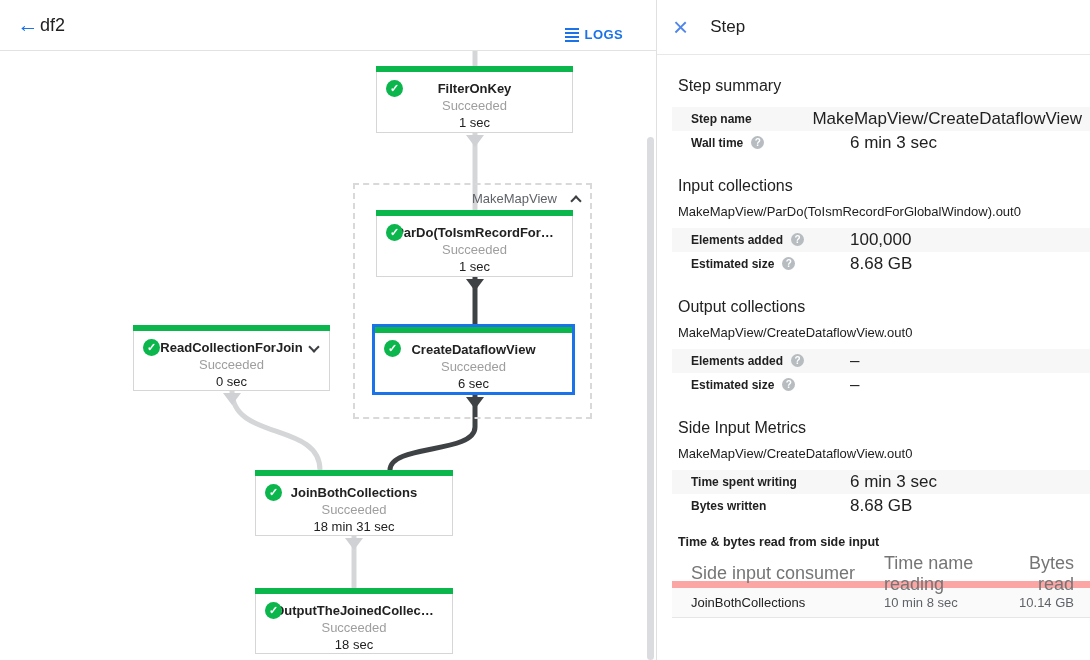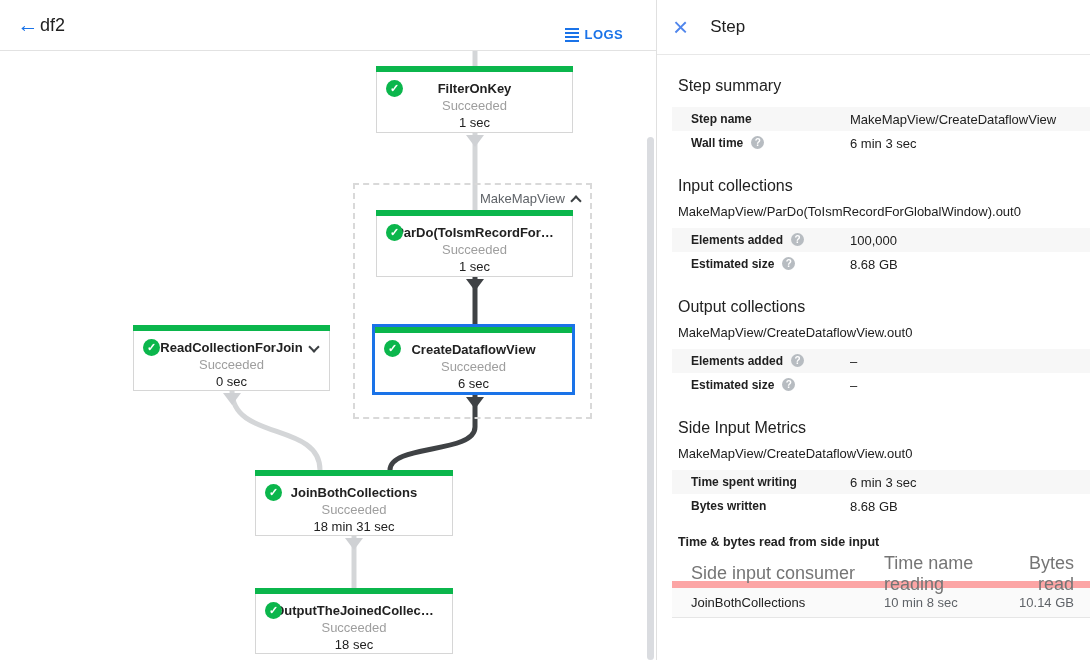--- a/index.html
+++ b/index.html
@@ -33,21 +33,21 @@
     white-space:nowrap; }
   .node .nstatus { font-size:13px; line-height:17px; color:#9e9e9e; }
   .node .ntime  { font-size:13px; line-height:17px; color:#212121; }
   .chev { display:inline-block; width:8px; height:8px; border-top:2px solid #3c4043;
     border-right:2px solid #3c4043; cursor:pointer; }
   .chev.up   { transform:rotate(-45deg); }
   .chev.down { transform:rotate(135deg); }
   .node .node-chev { position:absolute; right:11px; top:17px; }
   .group-box { position:absolute; left:353px; top:132px; width:239px; height:236px;
     border:2px dashed #d9d9d9; }
-  .group-label { position:absolute; right:10px; top:6px; display:flex; align-items:center; gap:7px;
+  .group-label { position:absolute; right:10px; top:6px; display:flex; align-items:center; gap:15px;
     cursor:pointer; }
   .group-label span.gl-text { font-size:13px; color:#5f6368; }
   .group-label .chev.up { margin-top:4px; }
   .vscrollbar { position:absolute; left:647px; top:86px; width:7px; height:523px;
     background:#dadce0; border-radius:4px; cursor:pointer; }
 
   
   .panel { position:absolute; left:656px; top:0; width:434px; height:660px; background:#fff;
     border-left:1px solid #e0e0e0; }
   .panel-header { height:55px; border-bottom:1px solid #e8e8e8; display:flex; align-items:center; }
@@ -56,21 +56,21 @@
   .panel-title { margin-left:22px; font-size:17px; color:#212121; }
 
   .section-h { font-size:16px; font-weight:400; color:#212121; margin:21px 21px 0 21px; line-height:20px; }
   .coll-name { font-size:13px; color:#212121; margin:7px 21px 0 21px; line-height:17px; }
   .kv { margin:11px 0 0 15px; }
   .kv.tight { margin-top:8px; }
   .kv-row { height:24px; display:flex; align-items:center; padding:0 8px 0 19px; }
   .kv-row.odd { background:#f7f7f7; }
   .kv-label { width:159px; display:flex; align-items:flex-start; font-size:12px; font-weight:bold;
     color:#212121; }
-  .kv-value { font-size:13px; color:#212121; }
+  .kv-value { font-size:17px; color:#212121; }
   .help { display:inline-block; width:13px; height:13px; margin-left:8px; border-radius:50%;
     background:#b7bcc1; color:#fff; font-size:10px; font-weight:bold; line-height:13px;
     text-align:center; cursor:pointer; flex:none; }
 
   .tbl-h { font-size:12.5px; font-weight:bold; color:#212121; margin:16px 21px 16px 21px; line-height:16px; }
   .tbl { margin:6px 0 0 15px; }
   .tbl-row { display:flex; align-items:center; padding:0 16px 0 19px; }
   .tbl-row.head { height:22px; border-bottom:7px solid #fca5a5; color:#757575; font-size:18px; }
   .tbl-row.data { height:30px; background:#fafafa; border-bottom:1px solid #e6e6e6; font-size:13px; }
   .tc1 { flex:1; }

